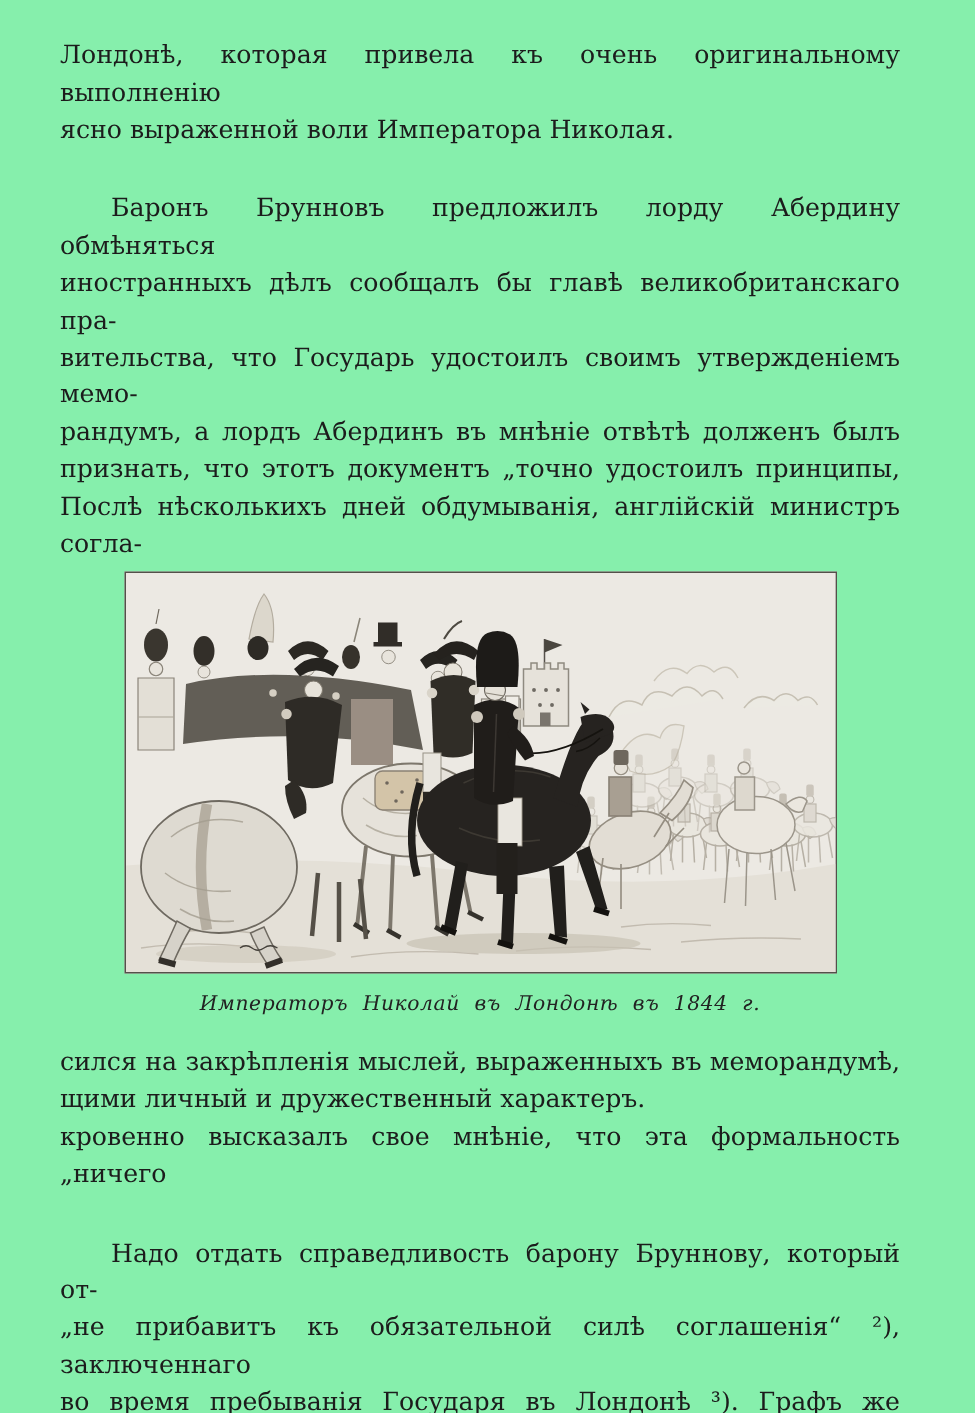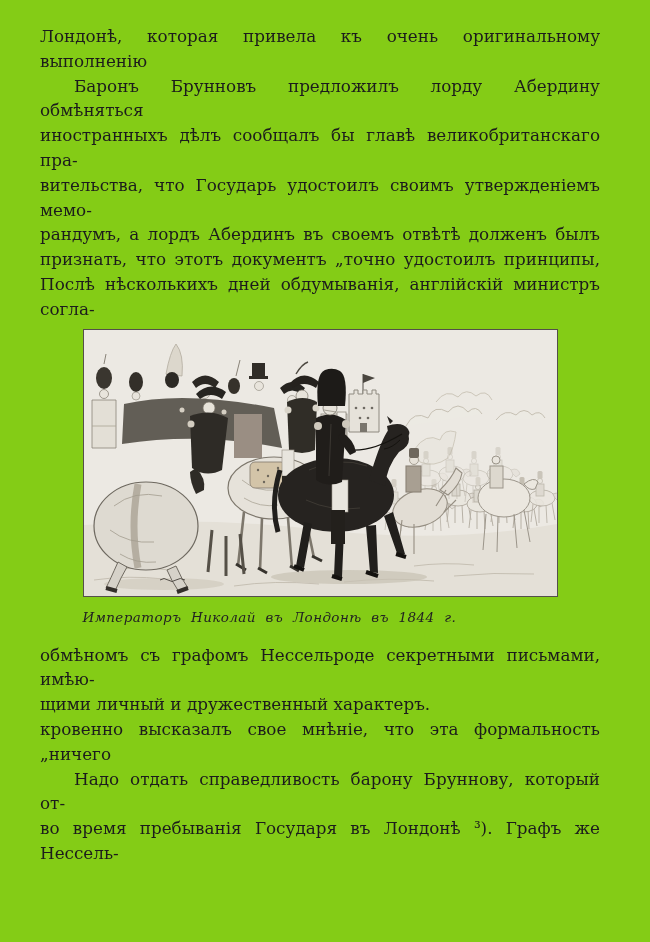--- a/index.html
+++ b/index.html
@@ -1,62 +1,64 @@
 <!DOCTYPE html>
 <html><head>
 <meta charset="utf-8">
 <style>
   html,body { margin:0; padding:0; background:#ffffff; }
   .page {
     position:relative;
     width:650px; height:942px;
     box-sizing:border-box;
     padding:24px 50px 0 40px;
-    background:#84cc16;
+    background:#86efac;
     color:#1c1c1c;
     font-family:"DejaVu Serif","Liberation Serif",serif;
     overflow:hidden;
   }
   .line {
     font-size:16.8px;
     line-height:24.8px;
     white-space:normal;
   }
   .just { text-align:justify; text-align-last:justify; }
-  .ind  { text-indent:34px; }
+  .ind  { text-indent:34px;margin-top:28px; }
 
   figure.illustration { margin:7px auto 0; width:475px; }
   .engraving-frame {
     border:1px solid #54504a;
     background:#ece9e3;
     width:473px; height:266px;
     box-shadow:0 0 0 1px #fdfdfb inset;
   }
   figcaption {
     margin-top:8px;
+    text-align:center;
     font-style:italic;
     font-size:13.5px;
     letter-spacing:.4px;
     word-spacing:5px;
     color:#222;
   }
 
   .cont { margin-top:18px; }
 </style>
 </head>
 <body>
 
 <div class="page">
 
   <div>
     <div class="line just">Лондонѣ, которая привела къ очень оригинальному выполненію</div>
+    <div class="line">ясно выраженной воли Императора Николая.</div>
     <div class="line just ind">Баронъ Брунновъ предложилъ лорду Абердину обмѣняться</div>
     <div class="line just">иностранныхъ дѣлъ сообщалъ бы главѣ великобританскаго пра-</div>
     <div class="line just">вительства, что Государь удостоилъ своимъ утвержденіемъ мемо-</div>
-    <div class="line just">рандумъ, а лордъ Абердинъ въ своемъ отвѣтѣ долженъ былъ</div>
+    <div class="line just">рандумъ, а лордъ Абердинъ въ мнѣніе отвѣтѣ долженъ былъ</div>
     <div class="line just">признать, что этотъ документъ „точно удостоилъ принципы,</div>
     <div class="line just">Послѣ нѣсколькихъ дней обдумыванія, англійскій министръ согла-</div>
   </div>
 
   <figure class="illustration">
     <svg class="engraving-frame" viewBox="0 0 473 266" xmlns="http://www.w3.org/2000/svg">
       <defs>
         <g id="rdr">
           <ellipse cx="0" cy="0" rx="13" ry="8" fill="#e9e5dd" stroke="#a49d90" stroke-width="1"></ellipse>
           <path d="M-9 6 l-2 18 M-3 7 l0 18 M4 7 l1 18 M10 5 l3 17" stroke="#a49d90" stroke-width="1" fill="none"></path>
@@ -212,21 +214,22 @@
       </g>
 
       <path d="M128 200 l-4 42 M142 206 l0 40 M156 204 l4 40" stroke="#555047" stroke-width="3" fill="none"></path>
 
       <path d="M76 250 q4 -3 8 0 q4 3 8 0 q4 -3 9 0" stroke="#44403a" stroke-width=".9" fill="none"></path>
     </svg>
     <figcaption>Императоръ Николай въ Лондонѣ въ 1844 г.</figcaption>
   </figure>
 
   <div class="cont">
-    <div class="line just">обмѣномъ съ графомъ Нессельроде секретными письмами, имѣю-</div>
+    <div class="line just">сился на закрѣпленія мыслей, выраженныхъ въ меморандумѣ,</div>
     <div class="line">щими личный и дружественный характеръ.</div>
     <div class="line just">кровенно высказалъ свое мнѣніе, что эта формальность „ничего</div>
     <div class="line just ind">Надо отдать справедливость барону Бруннову, который от-</div>
+    <div class="line just">„не прибавитъ къ обязательной силѣ соглашенія“ ²), заключеннаго</div>
     <div class="line just">во время пребыванія Государя въ Лондонѣ ³). Графъ же Нессель-</div>
 
   </div>
 
 </div>
 
 </body></html>

